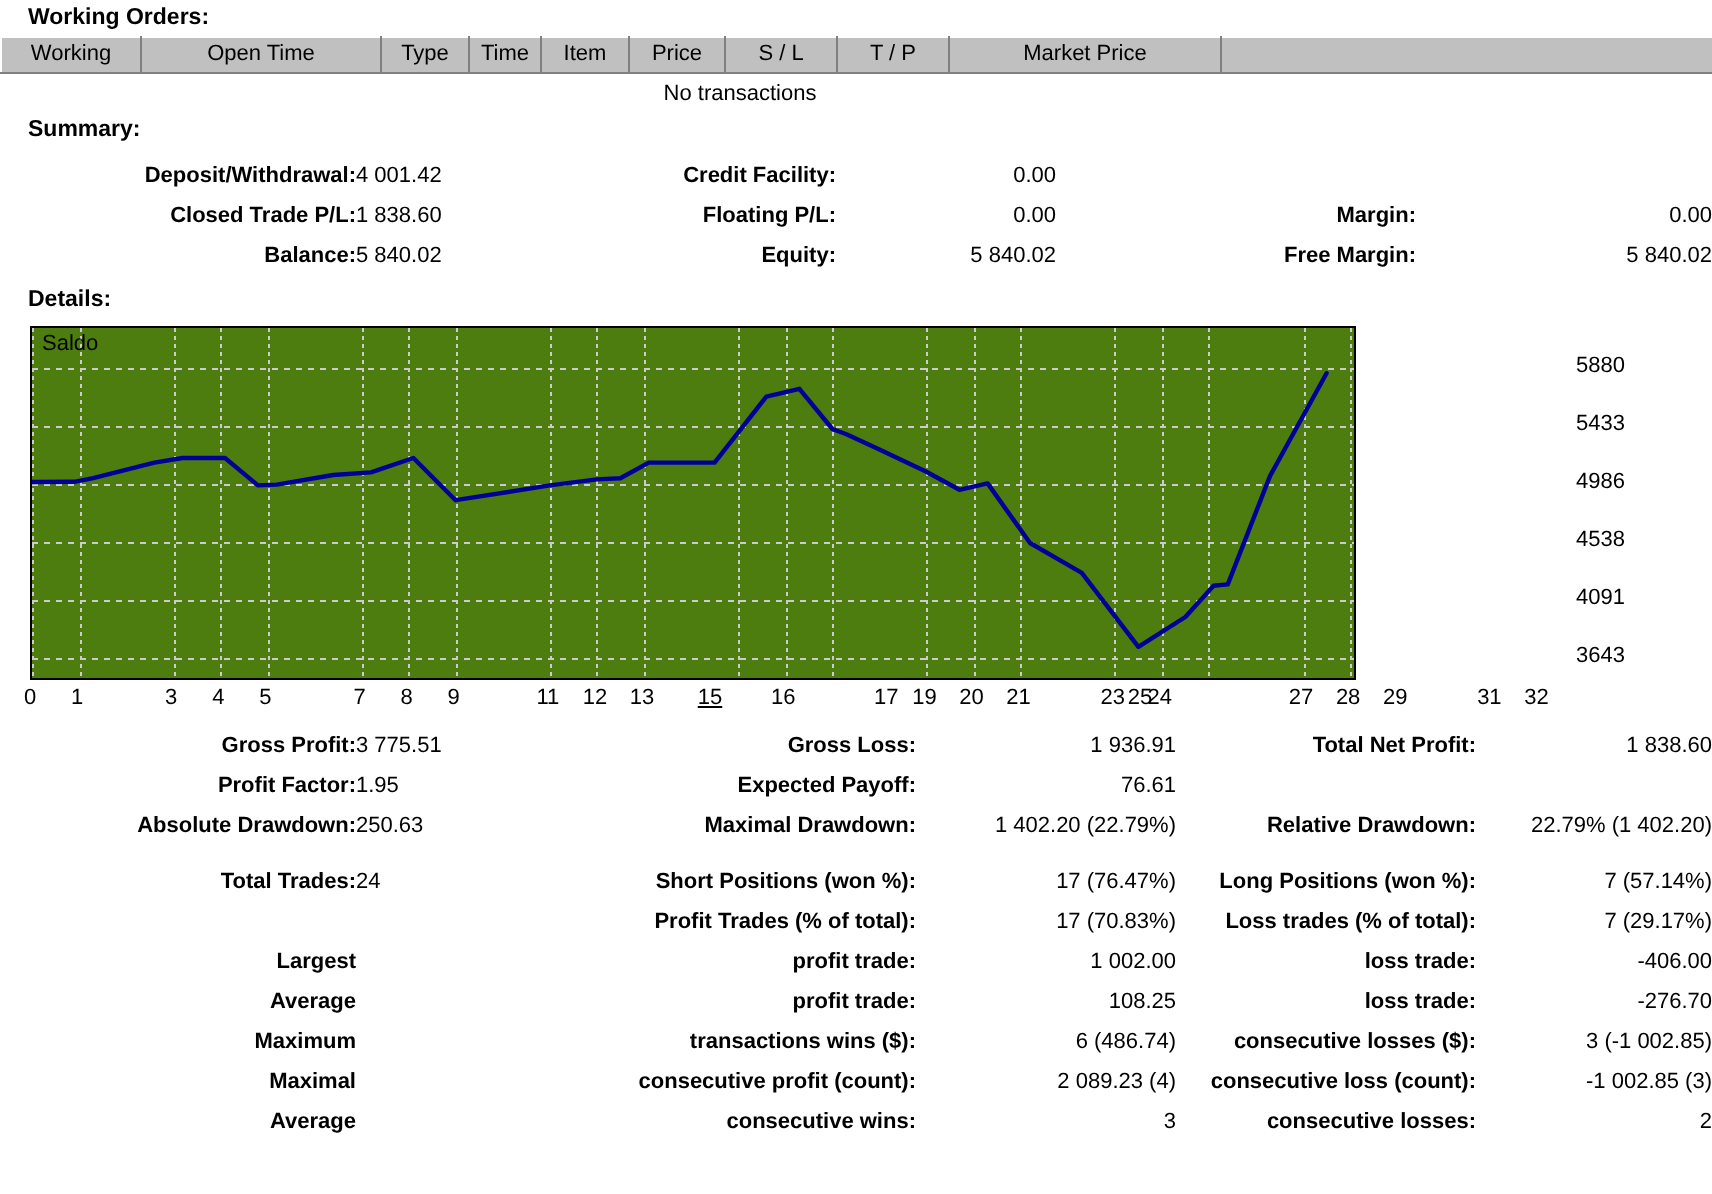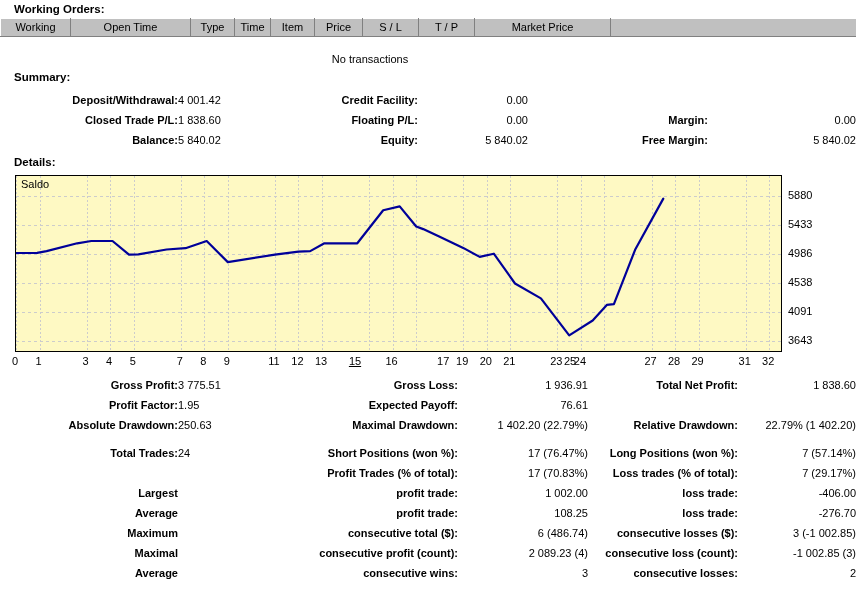--- a/index.html
+++ b/index.html
@@ -45,21 +45,21 @@
     padding: 0;
     text-align: center;
     color: #000;
   }
   table.orders th.filler {
     border-right-color: #c0c0c0;
   }
   .no-trans {
     text-align: center;
     font-size: 11px;
-    padding-top: 16px;
+    padding-top: 4px;
     width: 740px;
   }
 
   
   .summary-grid {
     margin-top: 7px;
     width: 856px;
     border-collapse: collapse;
     table-layout: fixed;
     font-size: 11px;
@@ -68,24 +68,24 @@
   .lbl { text-align: right; font-weight: bold; padding-right: 8px; white-space: nowrap; }
   .val { text-align: left; white-space: nowrap; }
   .val-r { text-align: right; white-space: nowrap; }
 
   
   .chart-block { margin-top: 4px; position: relative; height: 200px; }
   .chart-frame {
     position: absolute;
     left: 15px;
     top: 3px;
-    width: 767px;
+    width: 663px;
     height: 177px;
     border: 1px solid #000000;
-    background: #fef9c3;
+    background: #4d7c0f;
     box-sizing: border-box;
     overflow: hidden;
   }
   .chart-label {
     position: absolute;
     left: 5px;
     top: 2px;
     font-size: 11px;
     color: #000;
     z-index: 4;
@@ -364,21 +364,21 @@
       <td class="lbl">Average</td>
       <td class="val"></td>
       <td class="lbl">profit trade:</td>
       <td class="val-r">108.25</td>
       <td class="lbl">loss trade:</td>
       <td class="val-r">-276.70</td>
     </tr>
     <tr>
       <td class="lbl">Maximum</td>
       <td class="val"></td>
-      <td class="lbl">consecutive total ($):</td>
+      <td class="lbl">transactions wins ($):</td>
       <td class="val-r">6 (486.74)</td>
       <td class="lbl">consecutive losses ($):</td>
       <td class="val-r">3 (-1 002.85)</td>
     </tr>
     <tr>
       <td class="lbl">Maximal</td>
       <td class="val"></td>
       <td class="lbl">consecutive profit (count):</td>
       <td class="val-r">2 089.23 (4)</td>
       <td class="lbl">consecutive loss (count):</td>

